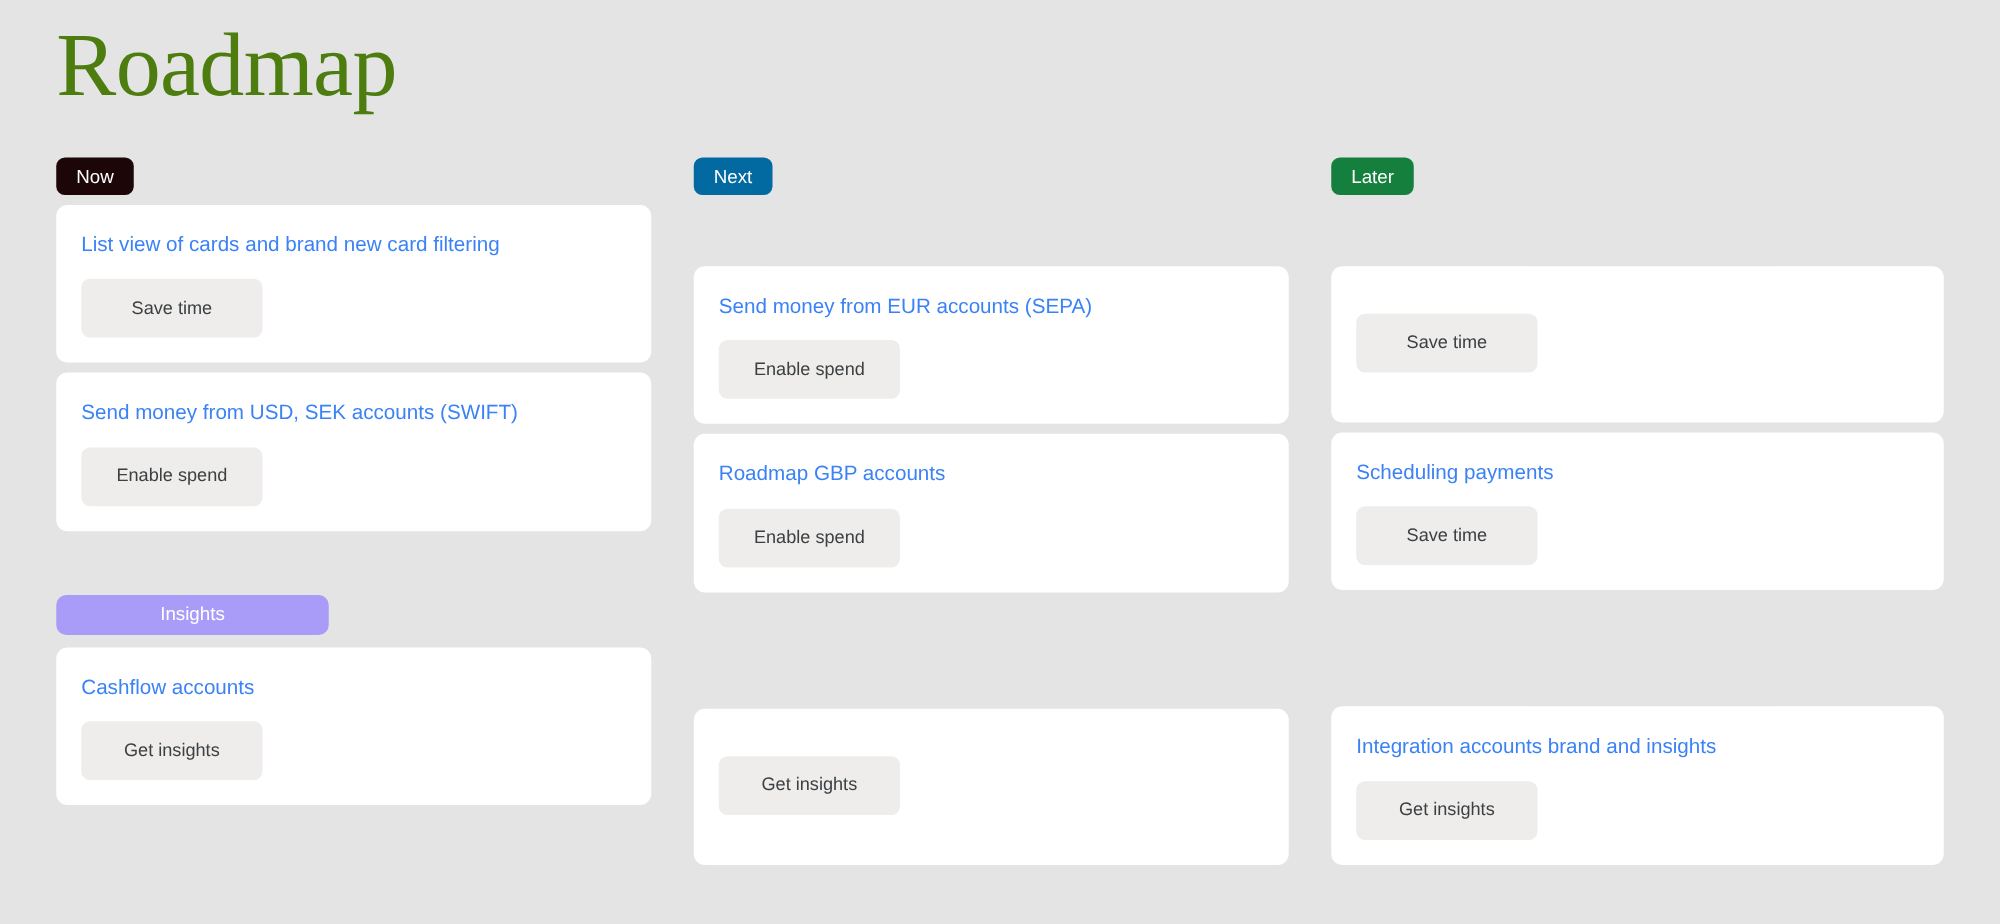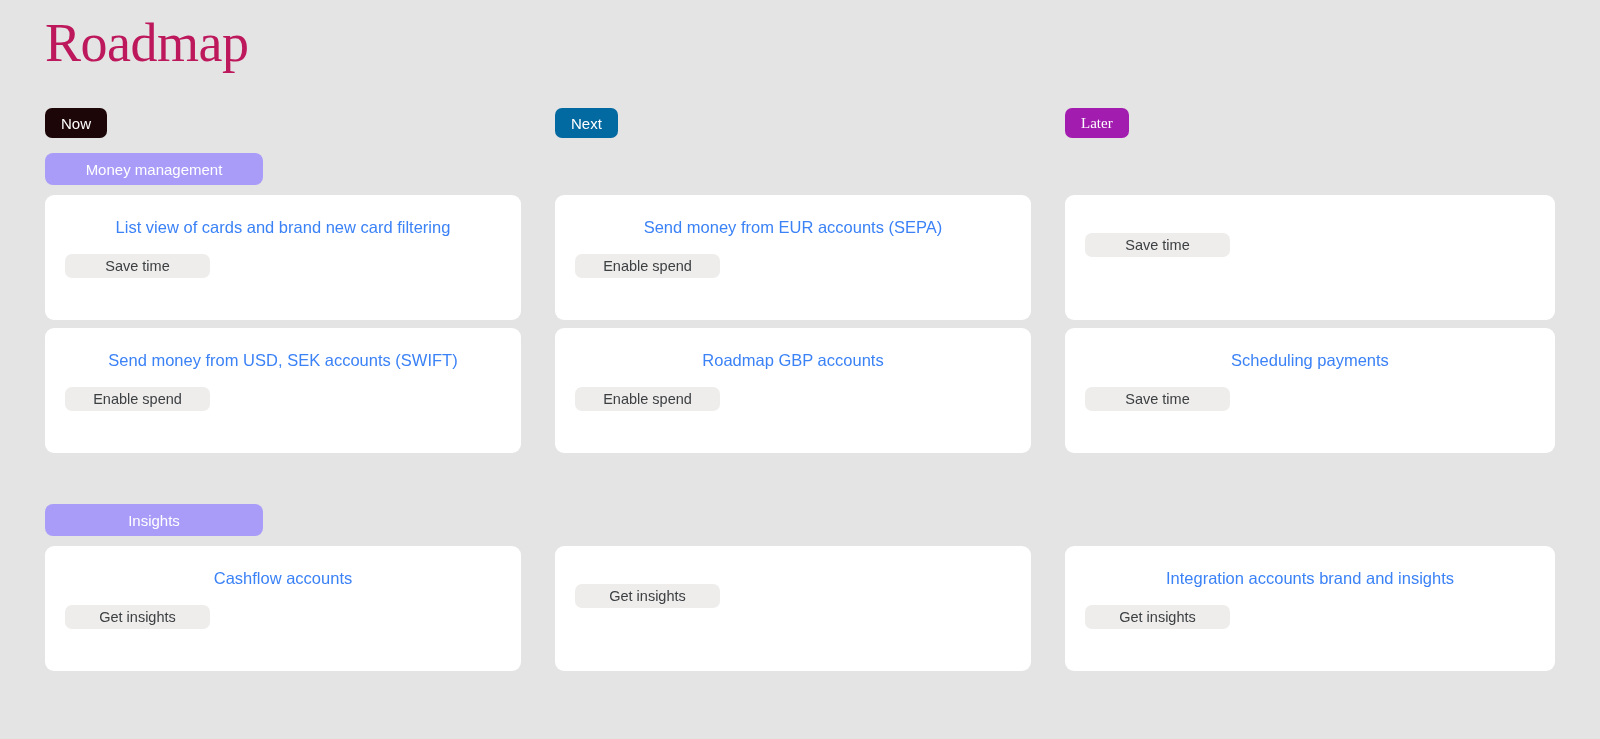--- a/index.html
+++ b/index.html
@@ -19,59 +19,58 @@
   .page {
     position: relative;
     width: 1600px;
     height: 739px;
     padding: 0 45px;
   }
 
   
   .page-title {
     font-family: "Liberation Serif", "DejaVu Serif", serif;
-    font-size: 54px;
+    font-size: 72px;
     font-weight: 400;
     line-height: 1;
-    color: #be185d;
+    color: #4d7c0f;
     letter-spacing: -0.5px;
     padding-top: 16px;
   }
 
   
   .board {
     display: grid;
     grid-template-columns: 476px 476px 490px;
     column-gap: 34px;
     margin-top: 38px;
   }
 
   .column {
     display: flex;
     flex-direction: column;
-    text-align: center;
   }
 
   
   .phase-chip {
     display: inline-flex;
     align-items: center;
     justify-content: center;
     align-self: flex-start;
     height: 30px;
     padding: 0 16px;
     border-radius: 7px;
     font-size: 15px;
     font-weight: 400;
     color: #ffffff;
     line-height: 1;
   }
   .phase-now   { background: #1c0608; }
   .phase-next  { background: #0369a1; }
-  .phase-later { background: #a21caf; font-family: Liberation Serif, serif; }
+  .phase-later { background: #15803d; }
 
   
   .lane-head {
     height: 34px;
     margin-top: 15px;
     display: flex;
     align-items: flex-start;
   }
   .lane-chip {
     display: flex;
@@ -113,21 +112,21 @@
     margin-top: 16px;
     display: flex;
     gap: 8px;
   }
 
   .tag {
     display: inline-flex;
     align-items: center;
     justify-content: center;
     min-width: 145px;
-    height: 24px;
+    height: 47px;
     padding: 0 18px;
     border-radius: 7px;
     background: #efedeb;
     color: #3c4043;
     font-size: 14.5px;
     line-height: 1;
   }
 
   
   .lane-gap { height: 36px; }
@@ -137,23 +136,20 @@
 
 <div class="page">
 
   <h1 class="page-title">Roadmap</h1>
 
   <div class="board">
 
     <div class="column">
       <div class="phase-chip phase-now">Now</div>
 
-      <div class="lane-head">
-        <div class="lane-chip">Money management</div>
-      </div>
 
       <div class="lane-cards">
         <div class="card">
           <div class="card-title">List view of cards and brand new card filtering</div>
           <div class="card-tags">
             <span class="tag">Save time</span>
           </div>
         </div>
         <div class="card">
           <div class="card-title">Send money from USD, SEK accounts (SWIFT)</div>

